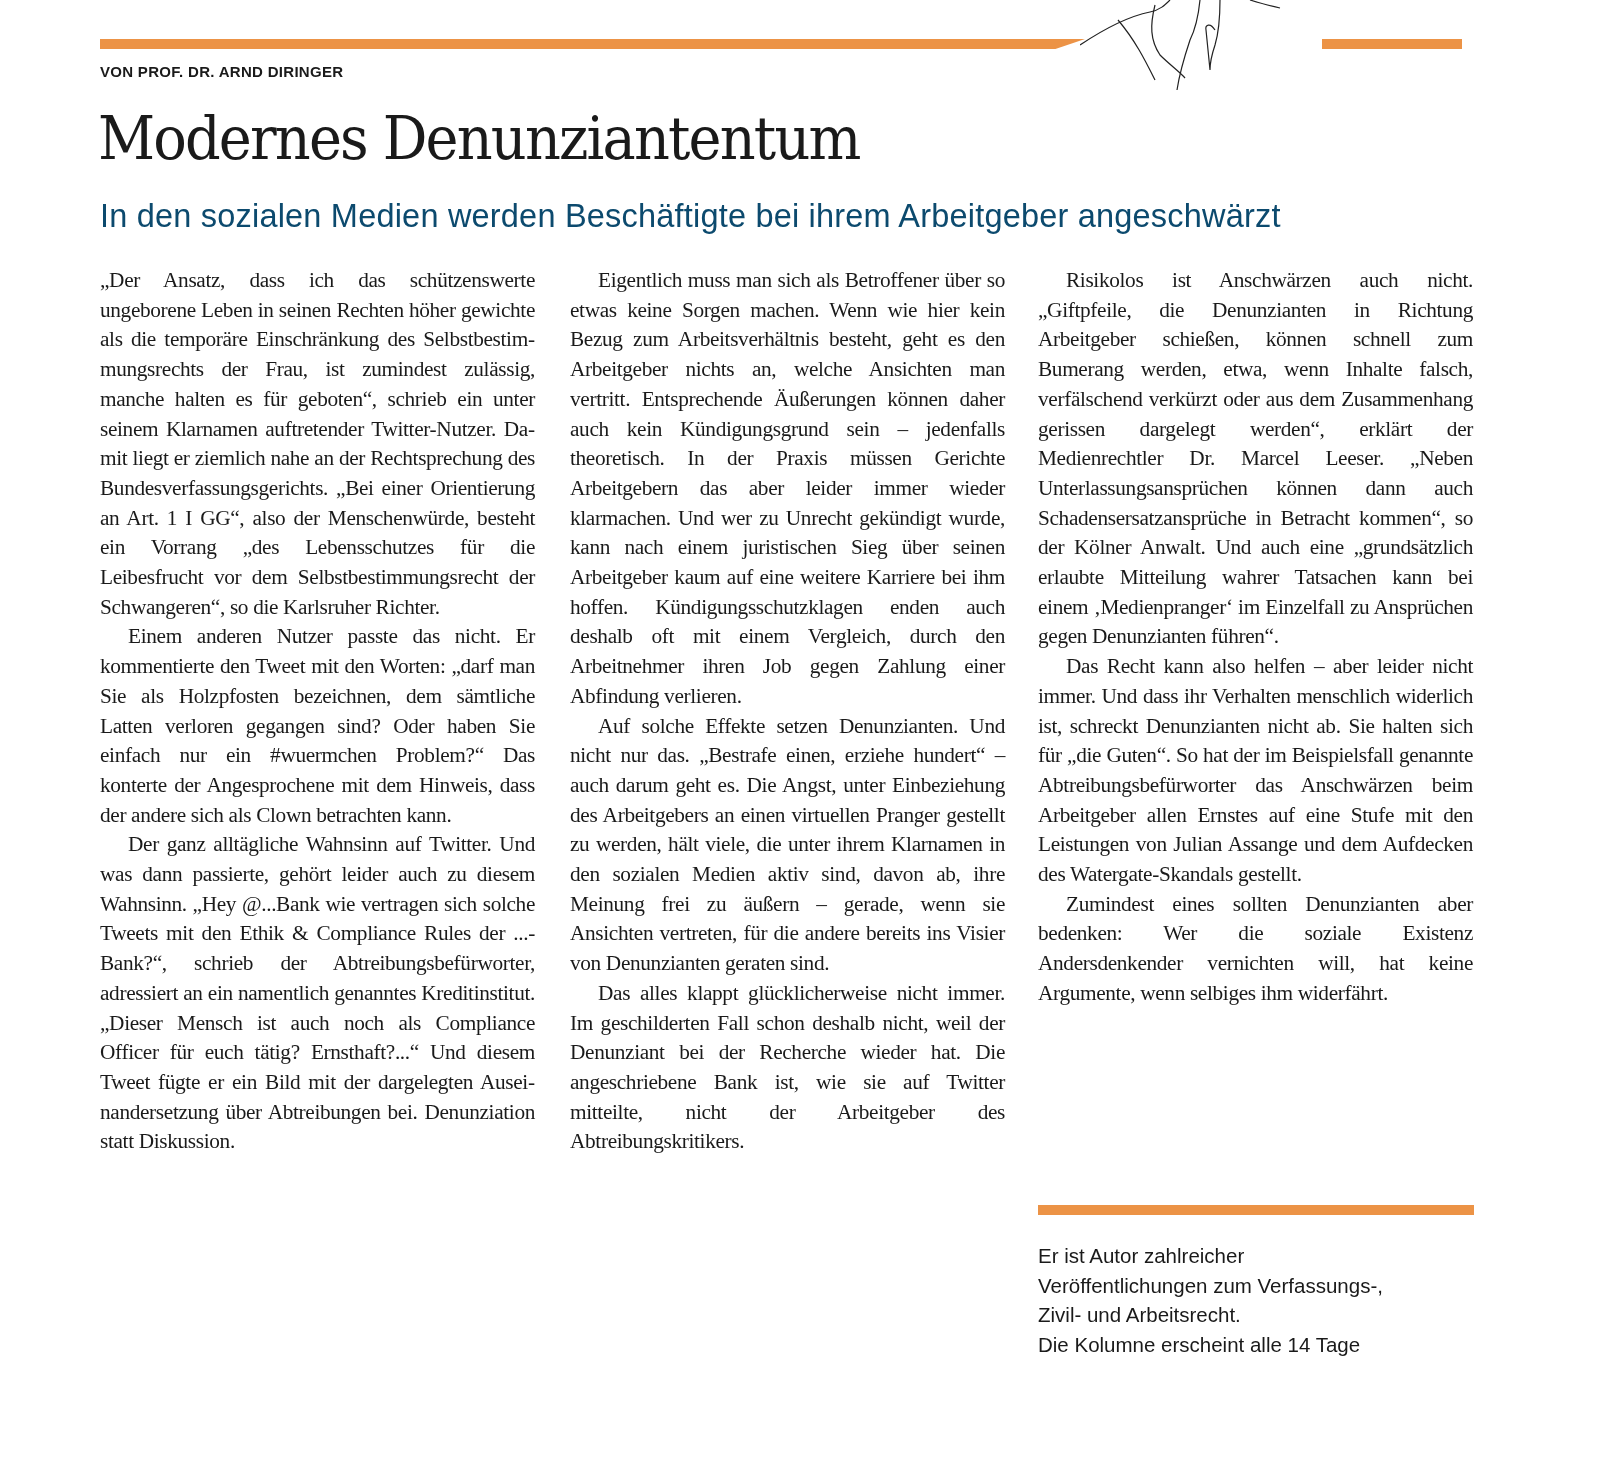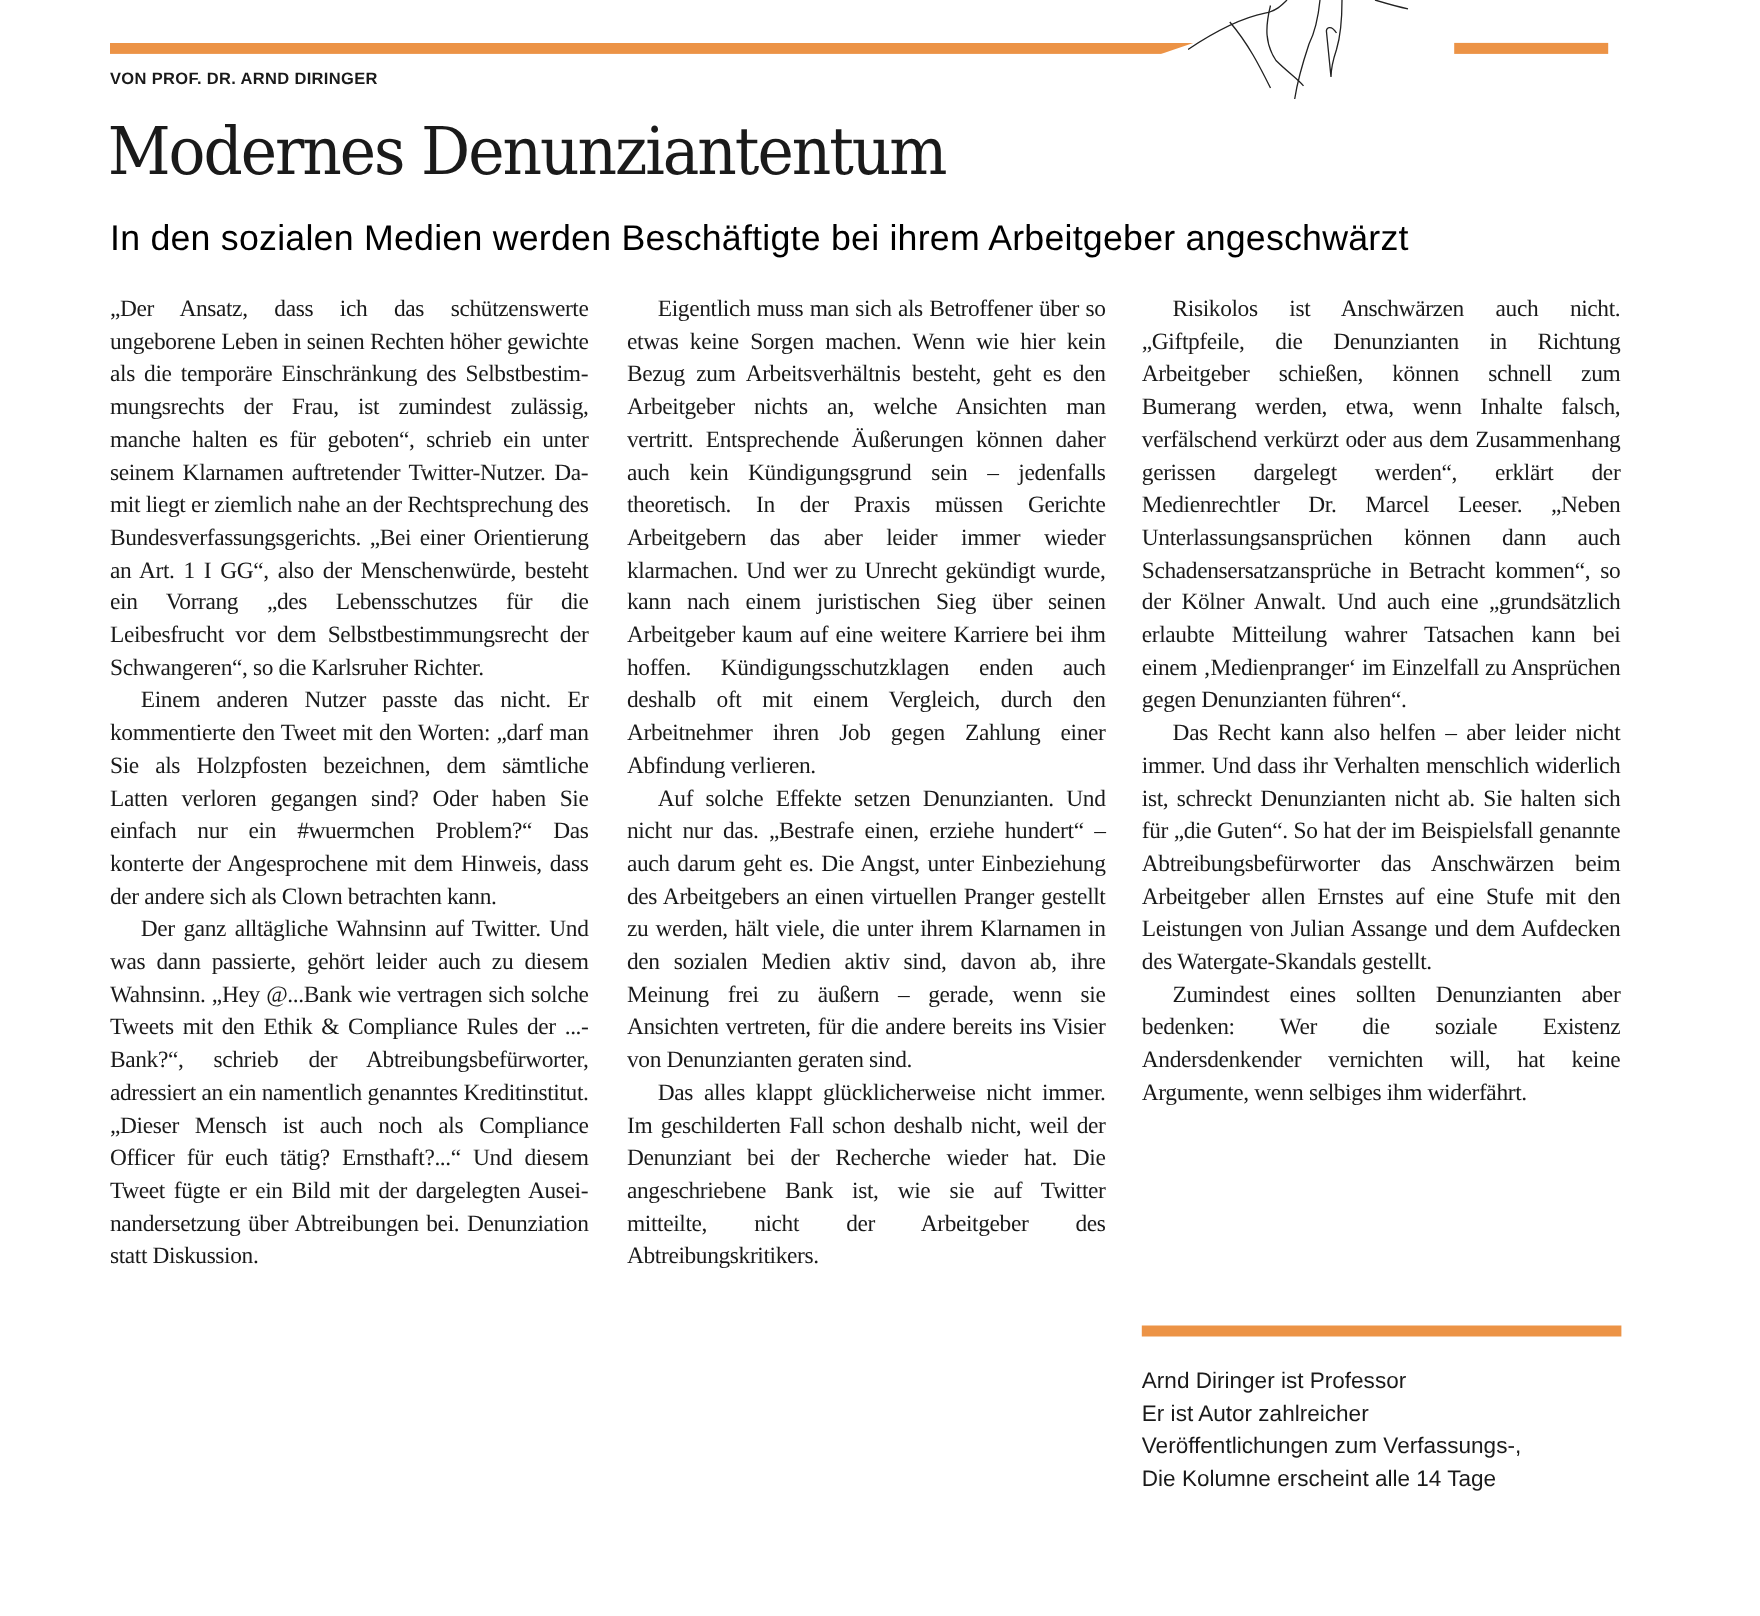--- a/index.html
+++ b/index.html
@@ -6,21 +6,21 @@
   body { width:1600px; height:1469px; position:relative; overflow:hidden; color:#1a1a1a; }
   .rule-top-left { position:absolute; left:100px; top:39px; width:985px; height:10px; background:#ec9346;
     clip-path: polygon(0 0, 100% 0, 97% 100%, 0 100%); }
   .rule-top-right { position:absolute; left:1322px; top:39px; width:140px; height:10px; background:#ec9346; }
   .sketch { position:absolute; left:1080px; top:0; width:260px; height:95px; }
   .byline { position:absolute; left:100px; top:63px; font-family:"Liberation Sans", sans-serif; font-weight:bold;
     font-size:15px; letter-spacing:0.3px; color:#1a1a1a;text-align:center; }
   .headline { position:absolute; left:98px; top:100px; font-family:"DejaVu Serif", serif; font-weight:normal;
     font-size:60px; line-height:76px; letter-spacing:-2px; color:#1a1a1a; transform:scaleX(0.93); transform-origin:left; white-space:nowrap; }
   .subhead { position:absolute; left:100px; top:196px; font-family:"Liberation Sans", sans-serif; font-size:32.5px;
-    line-height:40px; color:#000000; white-space:nowrap; letter-spacing:0.2px; }
+    line-height:40px; color:#0c4a6e; white-space:nowrap; letter-spacing:0.2px; }
   .col { position:absolute; top:266px; width:435px; font-family:"DejaVu Serif", serif; font-size:21.3px; line-height:29.7px;
     text-align:justify; hyphens:manual; color:#1a1a1a; letter-spacing:-0.35px; }
   .col p { margin:0; text-indent:28px;font-family:Liberation Serif, serif; }
   .col p.first { text-indent:0; }
   .col1 { left:100px; }
   .col2 { left:570px; }
   .col3 { left:1038px; }
   .rule-bottom { position:absolute; left:1038px; top:1205px; width:436px; height:10px; background:#ec9346; }
   .bio { position:absolute; left:1038px; top:1241px; width:440px; font-family:"Liberation Sans", sans-serif; font-size:20.5px;
     line-height:29.7px; color:#1a1a1a; }
@@ -59,17 +59,17 @@
 
 <div class="col col3">
   <p>Risikolos ist Anschwärzen auch nicht. „Giftpfeile, die Denunzianten in Richtung Arbeitgeber schießen, kön­nen schnell zum Bumerang werden, et­wa, wenn Inhalte falsch, verfälschend verkürzt oder aus dem Zusammenhang gerissen dargelegt werden“, erklärt der Medienrechtler Dr. Marcel Leeser. „Neben Unterlassungsansprüchen können dann auch Schadensersatzan­sprüche in Betracht kommen“, so der Kölner Anwalt. Und auch eine „grund­sätzlich erlaubte Mitteilung wahrer Tatsachen kann bei einem ‚Medien­pranger‘ im Einzelfall zu Ansprüchen gegen Denunzianten führen“.</p>
   <p>Das Recht kann also helfen – aber lei­der nicht immer. Und dass ihr Verhalten menschlich widerlich ist, schreckt De­nunzianten nicht ab. Sie halten sich für „die Guten“. So hat der im Beispielsfall genannte Abtreibungsbefürworter das Anschwärzen beim Arbeitgeber allen Ernstes auf eine Stufe mit den Leistun­gen von Julian Assange und dem Aufde­cken des Watergate-Skandals gestellt.</p>
   <p>Zumindest eines sollten Denunzian­ten aber bedenken: Wer die soziale Existenz Andersdenkender vernichten will, hat keine Argumente, wenn selbi­ges ihm widerfährt.</p>
 </div>
 
 <div class="rule-bottom"></div>
 
 <div class="bio">
-  <div>Arnd Diringer ist Professor</div>
   <div>Er ist Autor zahlreicher</div>
   <div>Veröffentlichungen zum Verfassungs-,</div>
+  <div>Zivil- und Arbeitsrecht.</div>
   <div>Die Kolumne erscheint alle 14 Tage</div>
 </div>
 
 </body></html>

